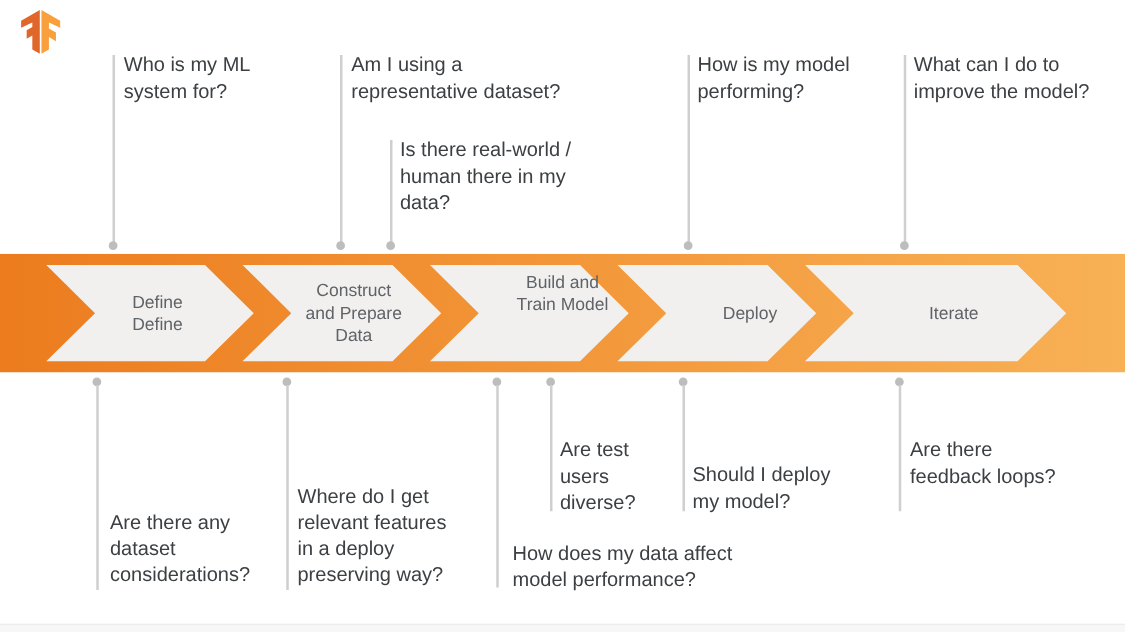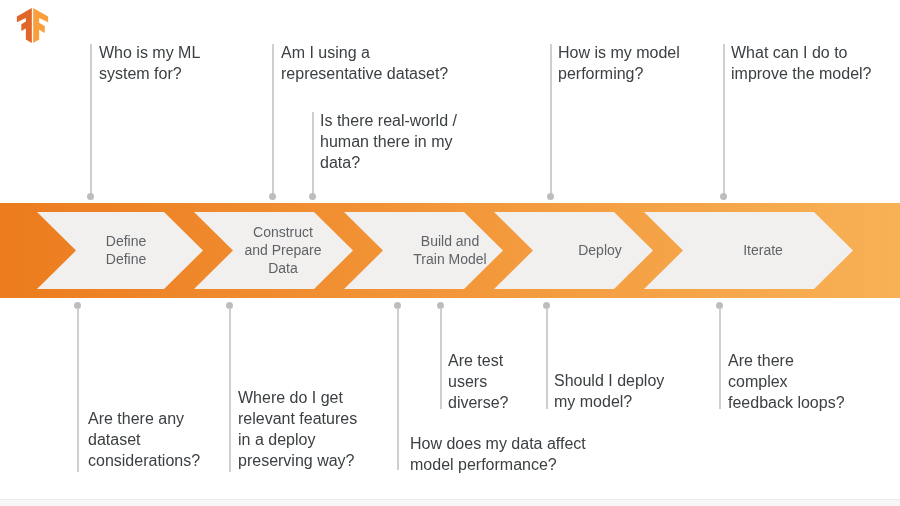--- a/index.html
+++ b/index.html
@@ -58,21 +58,21 @@
 
   <div class="stage-label" style="left:126px;top:250px">
     <span>Define</span>
     <span>Define</span>
   </div>
   <div class="stage-label" style="left:283px;top:250px">
     <span>Construct</span>
     <span>and Prepare</span>
     <span>Data</span>
   </div>
-  <div class="stage-label" style="left:450px;top:250px">
+  <div class="stage-label" style="left:450px;top:234px">
     <span>Build and</span>
     <span>Train Model</span>
   </div>
   <div class="stage-label" style="left:600px;top:250px">
     <span>Deploy</span>
   </div>
   <div class="stage-label" style="left:763px;top:250px">
     <span>Iterate</span>
   </div>
 
@@ -141,18 +141,17 @@
     <span>Are test</span>
     <span>users</span>
     <span>diverse?</span>
   </div>
   <div class="question" style="left:554px;top:370px">
     <span>Should I deploy</span>
     <span>my model?</span>
   </div>
   <div class="question" style="left:728px;top:350px">
     <span>Are there</span>
-    <span>complex</span>
     <span>feedback loops?</span>
   </div>
 
   <div class="bottom-strip"></div>
 </div>
 
 </body></html>

